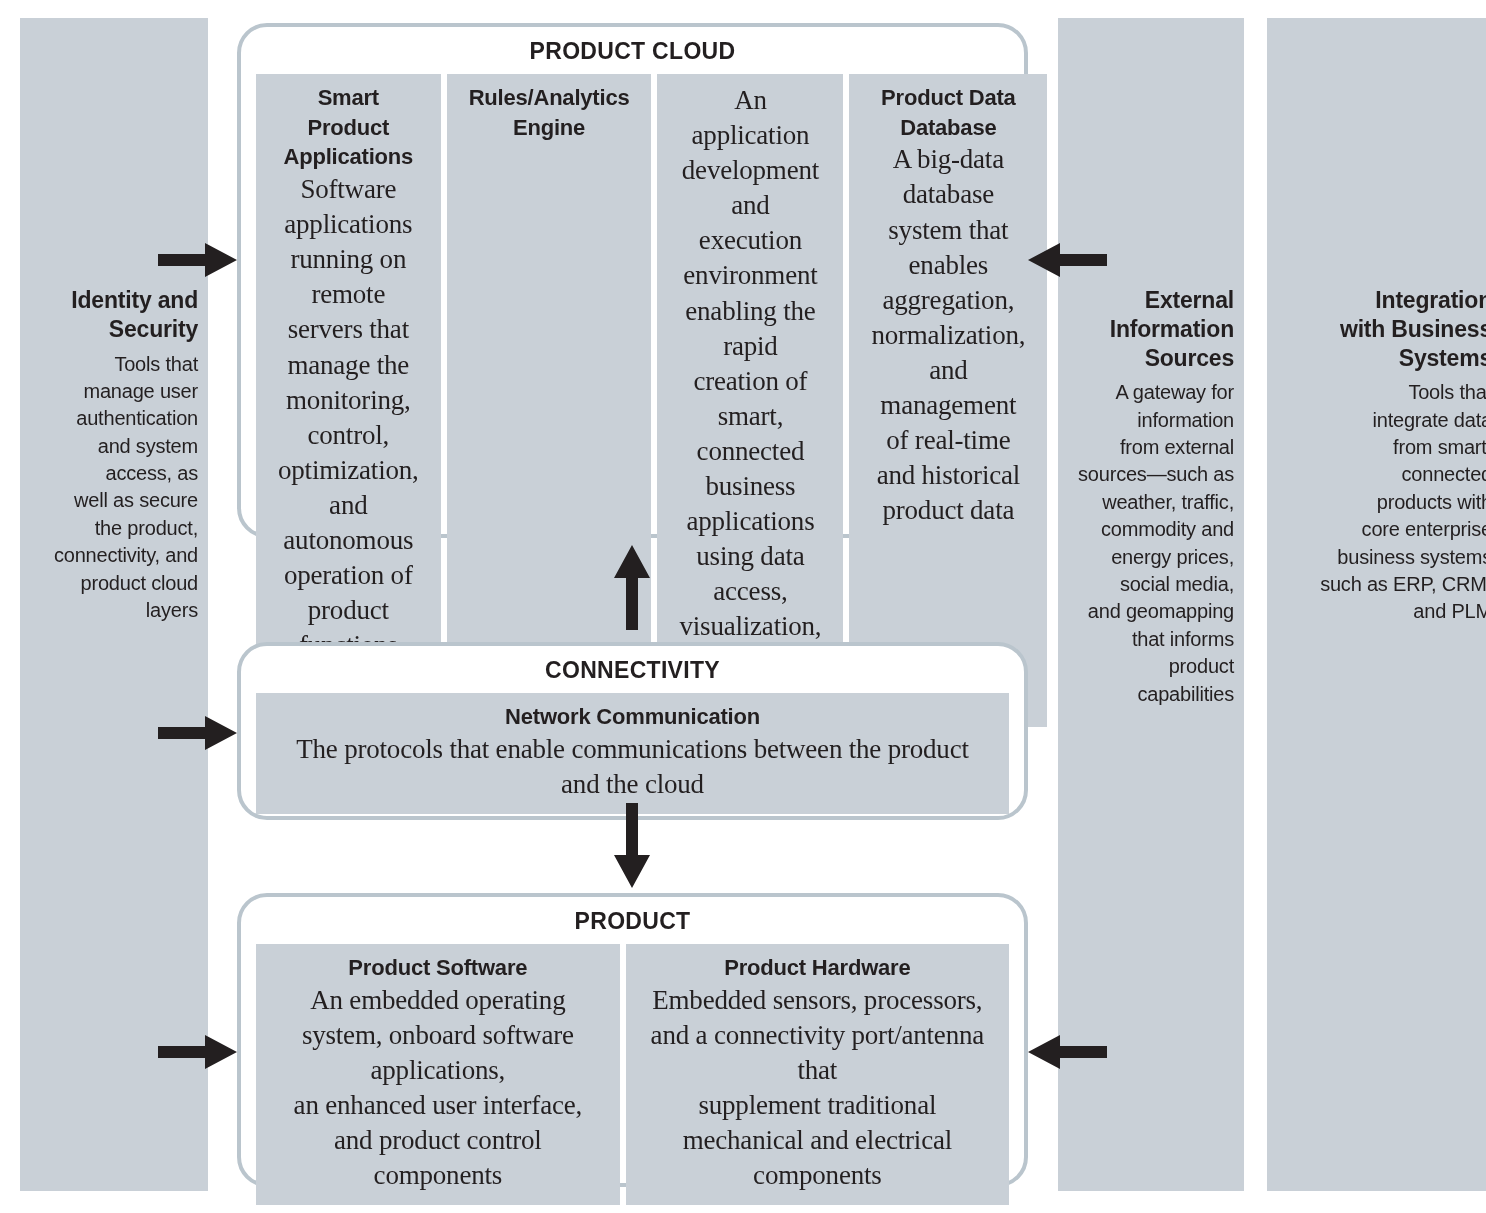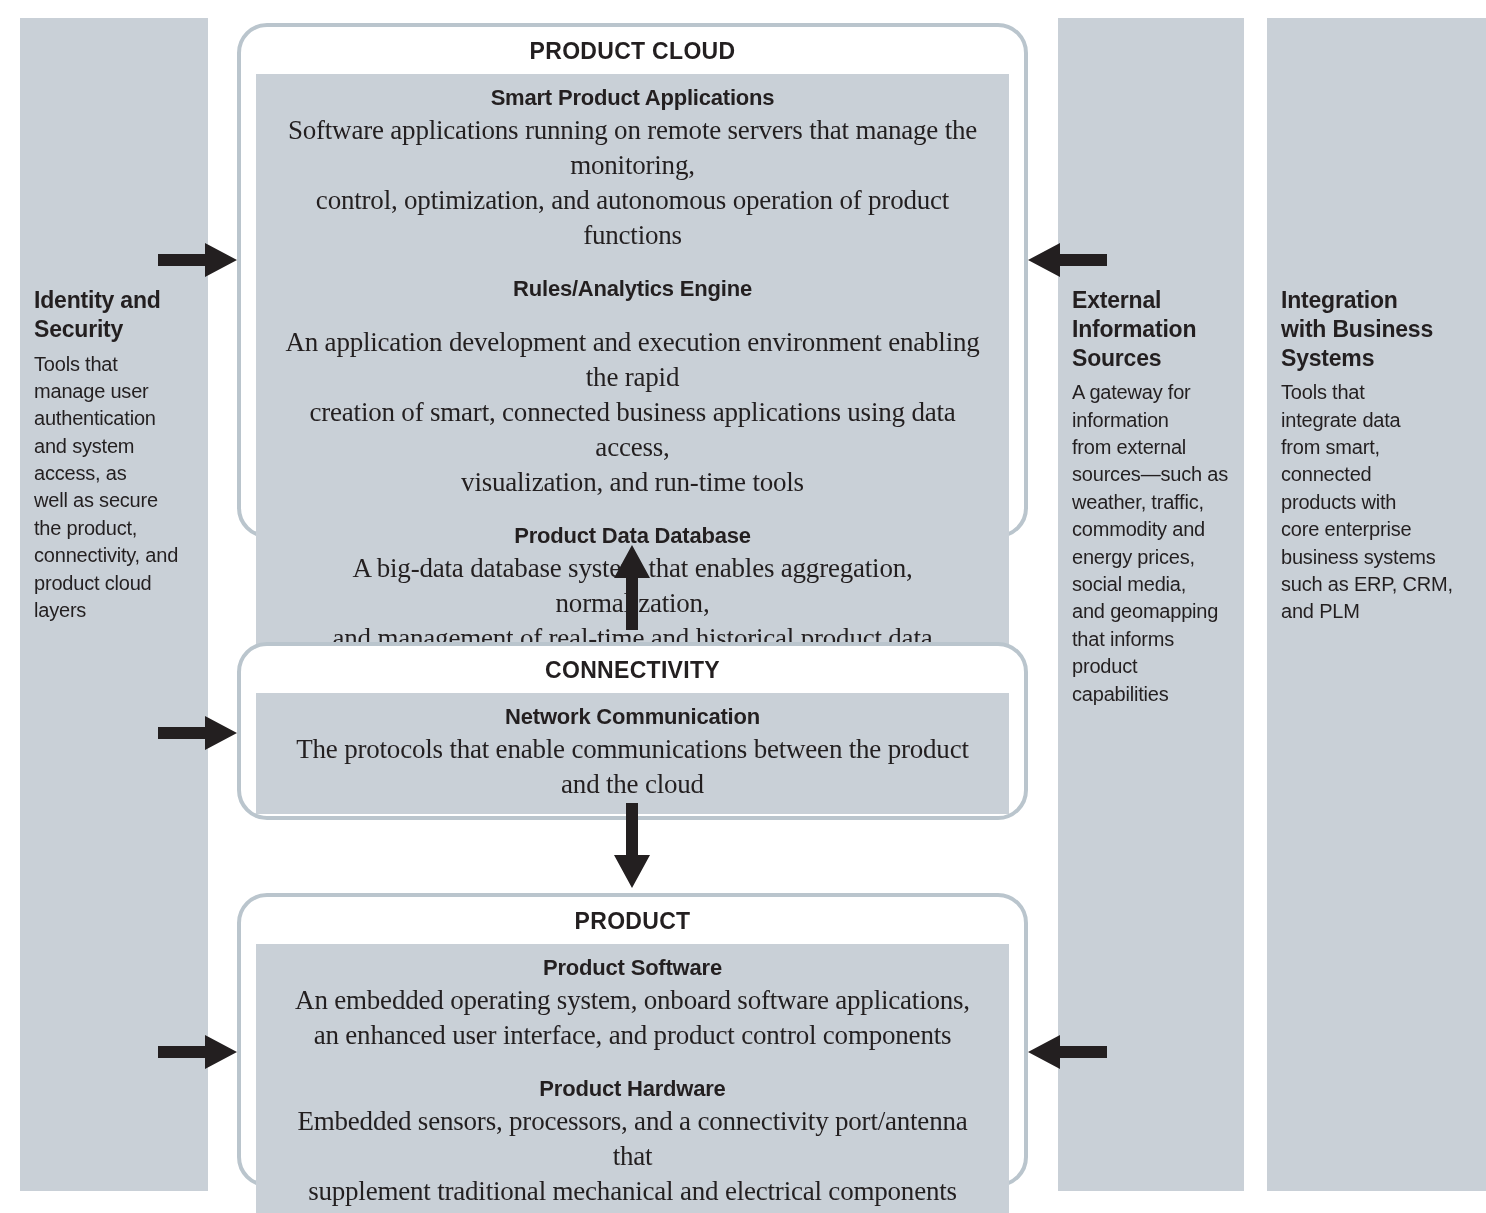--- a/index.html
+++ b/index.html
@@ -7,35 +7,35 @@
     --panel-border:#bac5cd;
     --ink:#231f20;
     --bg:#ffffff;
   }
   html,body{margin:0;padding:0;background:var(--bg);}
   body{font-family:"Liberation Sans", sans-serif; color:var(--ink);}
   .canvas{position:relative;width:1486px;height:1213px;background:var(--bg);overflow:hidden;}
 
   
   .side-col{position:absolute;top:18px;height:1173px;background:var(--panel);box-sizing:border-box;
-            padding:268px 10px 0 14px;}
+            padding:268px 10px 0 14px;text-align:right;}
   #col-identity{left:20px;width:188px;}
   #col-external{left:1058px;width:186px;}
   #col-integration{left:1267px;width:235px;}
   .col-title{font-weight:bold;font-size:23px;line-height:1.25;white-space:pre-line;margin:0 0 7px 0;letter-spacing:-0.2px;}
   .col-body{font-size:20px;line-height:1.37;white-space:pre-line;letter-spacing:-0.2px;}
 
   
   .stack{position:absolute;left:237px;width:791px;background:#fff;border:4px solid var(--panel-border);
          border-radius:30px;box-sizing:border-box;text-align:center;}
   #stack-cloud{top:23px;height:515px;}
   #stack-connectivity{top:642px;height:178px;}
   #stack-product{top:893px;height:294px;}
   .stack-title{font-weight:bold;font-size:23px;letter-spacing:0.3px;margin:11px 0 9px 0;}
-  .stack-boxes{display:flex;flex-direction:column;margin:0 15px;}
+  .stack-boxes{display:flex;flex-direction:row;gap:6px;margin:0 15px;}
   .stack-box{background:var(--panel);padding:9px 22px 12px 22px;}
   .box-title{font-weight:bold;font-size:22px;line-height:1.35;letter-spacing:-0.2px;}
   .box-body{font-size:27px;line-height:1.3;white-space:pre-line;letter-spacing:-0.2px;font-family:Liberation Serif, serif;}
 
   
   .arrow{position:absolute;display:block;}
   .arrow svg{display:block;}
 </style>
 </head>
 <body>

